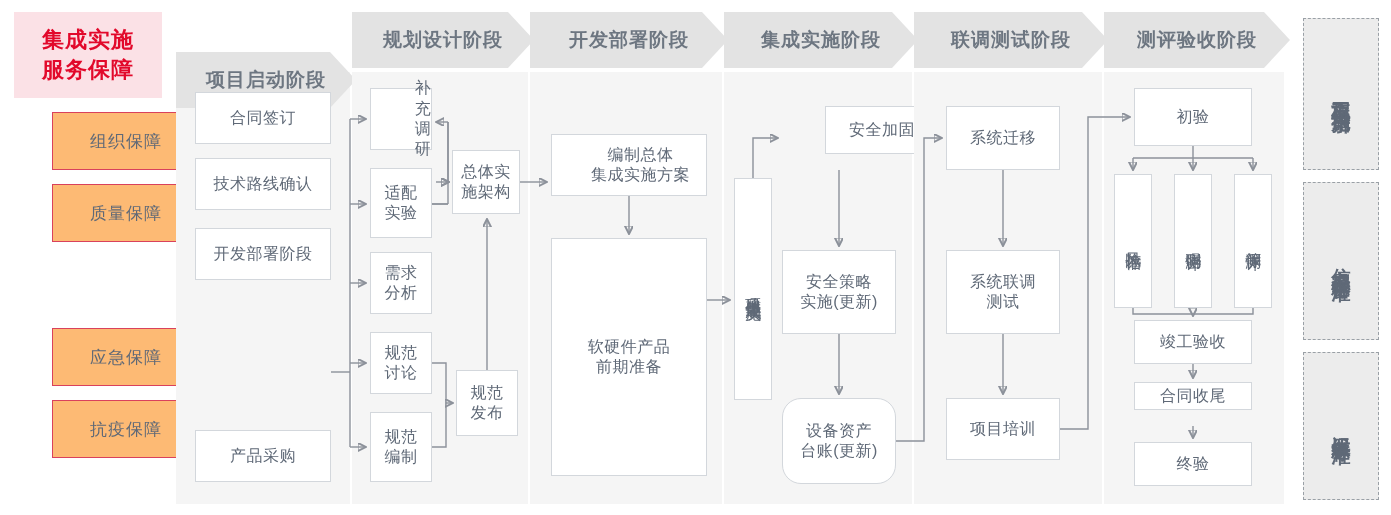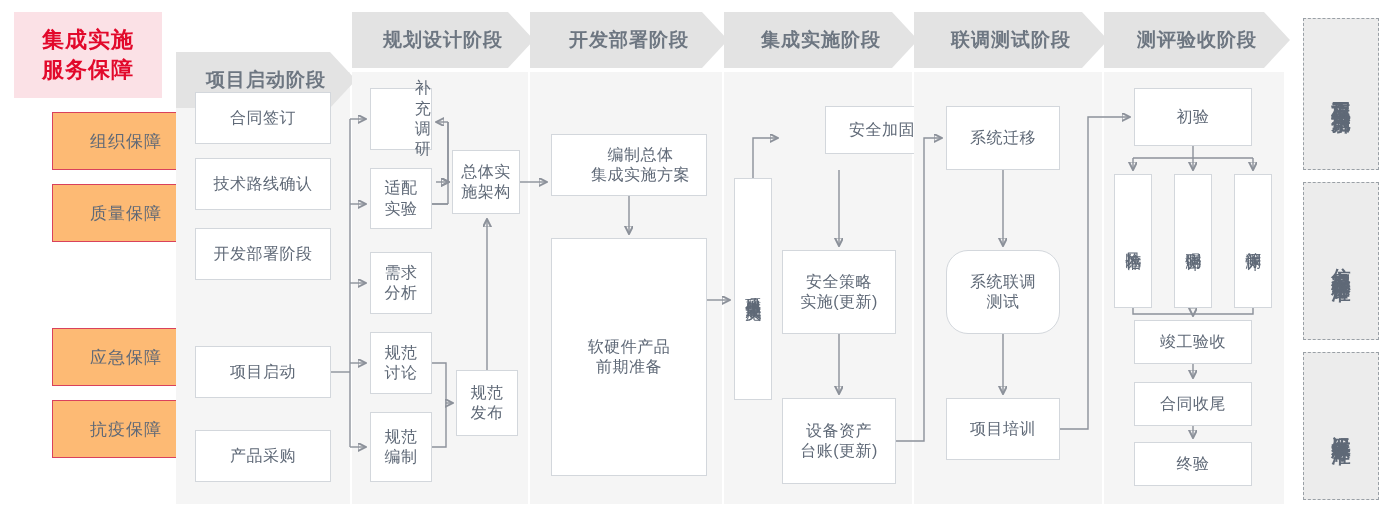--- a/index.html
+++ b/index.html
@@ -114,30 +114,29 @@
     <div class="left-item" style="top:388px">抗疫保障</div>
   </div>
 
   <div class="phase" style="left:176px;width:180px;">
     <div class="phase-body" style="width:174px;height:432px;"></div>
     <div class="phase-head first" style="width:180px;">项目启动阶段</div>
   </div>
   <div class="node" style="left:195px;top:92px;width:136px;height:52px;">合同签订</div>
   <div class="node" style="left:195px;top:158px;width:136px;height:52px;">技术路线确认</div>
   <div class="node" style="left:195px;top:228px;width:136px;height:52px;">开发部署阶段</div>
-  <div class="node" style="left:195px;top:346px;width:136px;height:52px;">项目启动</div>
   <div class="node" style="left:195px;top:430px;width:136px;height:52px;">产品采购</div>
 
   <div class="phase" style="left:352px;width:182px;">
     <div class="phase-body" style="width:176px;height:432px;"></div>
     <div class="phase-head" style="width:182px;">规划设计阶段</div>
   </div>
   <div class="node" style="left:370px;top:88px;width:62px;height:62px;padding-left:44px;">补充
 调研</div>
-  <div class="node" style="left:370px;top:168px;width:62px;height:61px;">适配
+  <div class="node" style="left:370px;top:168px;width:62px;height:70px;">适配
 实验</div>
   <div class="node" style="left:370px;top:252px;width:62px;height:62px;">需求
 分析</div>
   <div class="node" style="left:370px;top:332px;width:62px;height:62px;">规范
 讨论</div>
   <div class="node" style="left:370px;top:412px;width:62px;height:70px;">规范
 编制</div>
   <div class="node" style="left:452px;top:150px;width:68px;height:64px;">总体实
 施架构</div>
   <div class="node" style="left:456px;top:370px;width:62px;height:66px;">规范
@@ -153,42 +152,42 @@
 前期准备</div>
 
   <div class="phase" style="left:724px;width:194px;">
     <div class="phase-body" style="width:188px;height:432px;"></div>
     <div class="phase-head" style="width:194px;">集成实施阶段</div>
   </div>
   <div class="node vert" style="left:734px;top:178px;width:38px;height:222px;">项目整体集成实施</div>
   <div class="node" style="left:782px;top:106px;width:114px;height:48px;margin-left:43px;">安全加固</div>
   <div class="node" style="left:782px;top:250px;width:114px;height:84px;">安全策略
 实施(更新)</div>
-  <div class="node" style="left:782px;top:398px;width:114px;height:86px;">设备资产
+  <div class="node" style="left:782px;top:398px;width:114px;height:86px;border-radius:19px;">设备资产
 台账(更新)</div>
 
   <div class="phase" style="left:914px;width:194px;">
     <div class="phase-body" style="width:188px;height:432px;"></div>
     <div class="phase-head" style="width:194px;">联调测试阶段</div>
   </div>
   <div class="node" style="left:946px;top:106px;width:114px;height:64px;">系统迁移</div>
-  <div class="node" style="left:946px;top:250px;width:114px;height:84px;border-radius:22px;">系统联调
+  <div class="node" style="left:946px;top:250px;width:114px;height:84px;">系统联调
 测试</div>
   <div class="node" style="left:946px;top:398px;width:114px;height:62px;">项目培训</div>
 
   <div class="phase" style="left:1104px;width:186px;">
     <div class="phase-body" style="width:180px;height:432px;"></div>
     <div class="phase-head" style="width:186px;">测评验收阶段</div>
   </div>
   <div class="node" style="left:1134px;top:88px;width:118px;height:58px;">初验</div>
   <div class="node vert" style="left:1114px;top:174px;width:38px;height:134px;">风险评估</div>
   <div class="node vert" style="left:1174px;top:174px;width:38px;height:134px;">密码测评</div>
   <div class="node vert" style="left:1234px;top:174px;width:38px;height:134px;">等保测评</div>
   <div class="node" style="left:1134px;top:320px;width:118px;height:44px;">竣工验收</div>
-  <div class="node" style="left:1134px;top:382px;width:118px;height:44px;">合同收尾</div>
+  <div class="node" style="left:1134px;top:382px;width:118px;height:28px;">合同收尾</div>
   <div class="node" style="left:1134px;top:442px;width:118px;height:44px;">终验</div>
 
   <div class="std" style="left:1303px;top:18px;width:76px;height:152px;">
     <div class="std-txt">工程项目实施指引</div>
   </div>
   <div class="std" style="left:1303px;top:182px;width:76px;height:158px;">
     <div class="std-txt">信息安全保密标准</div>
   </div>
   <div class="std" style="left:1303px;top:352px;width:76px;height:148px;">
     <div class="std-txt">运维服务标准</div>

